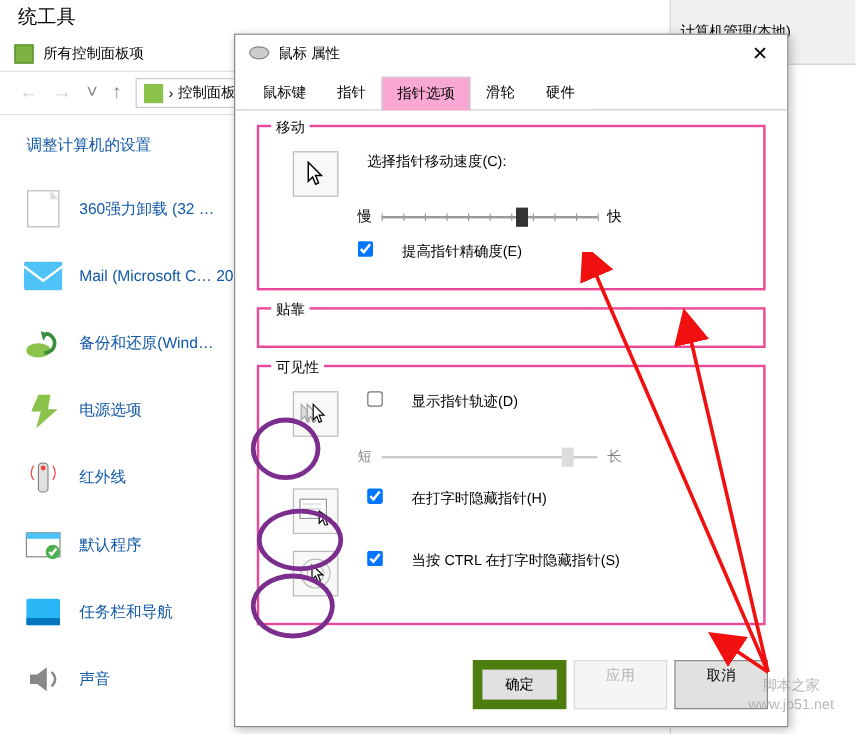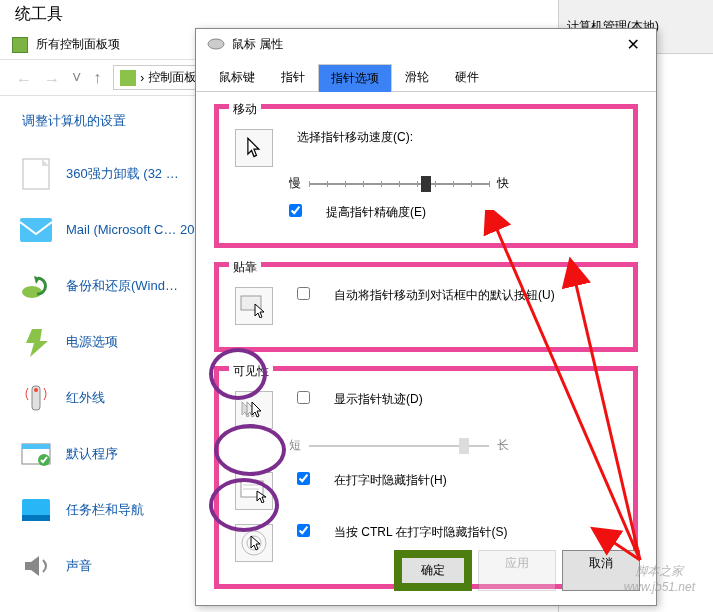--- a/index.html
+++ b/index.html
@@ -19,38 +19,38 @@
 .cp-h1{color:#1259a8;font-size:13px;padding:16px 22px}
 .items{padding:0 10px}
 .item{display:flex;align-items:center;gap:12px;padding:10px 8px;cursor:pointer}
 .iicon{width:36px;height:36px;flex:0 0 36px;display:flex;align-items:center;justify-content:center}
 .ilabel{color:#1259a8;font-size:13px}
 .dialog{position:absolute;left:195px;top:28px;width:462px;height:578px;background:#fff;border:1px solid #888;box-shadow:2px 2px 8px rgba(0,0,0,0.25)}
 .dlg-ttl{height:30px;display:flex;align-items:center;padding:0 10px;position:relative}
 .dlg-x{position:absolute;right:8px;top:6px;font-size:16px;color:#000;cursor:pointer;padding:0 8px}
 .tabs{display:flex;border-bottom:1px solid #ccc;padding:0 10px;margin-top:4px}
 .tab{padding:5px 12px;border:1px solid transparent;border-bottom:none;cursor:pointer;color:#000;background:#fff}
-.tab.active{border-color:#ccc;background:#3b82f6;position:relative;top:1px}
+.tab.active{border-color:#ccc;background:#f9a8d4;position:relative;top:1px}
 .body{padding:12px 18px}
-.group{border:5px solid #ec4899;padding:14px 16px 16px;margin-bottom:14px;position:relative}
+.group{border:2px solid #ec4899;padding:14px 28px 16px;margin-bottom:14px;position:relative}
 .group-t{position:absolute;top:-8px;left:10px;background:#fff;padding:0 4px;font-size:12px}
 .row{display:flex;align-items:flex-start;gap:24px;margin:6px 0}
 .gicon{width:38px;height:38px;border:1px solid #bbb;display:flex;align-items:center;justify-content:center;background:#f8f8f8}
 .cursor-svg{width:18px;height:22px}
 .cb{width:13px;height:13px;cursor:pointer}
 .slider{display:flex;align-items:center;gap:8px;margin-left:54px;margin-top:8px}
 .track{width:180px;height:2px;background:#999;position:relative}
 .tick{position:absolute;width:1px;height:6px;background:#999;top:-2px}
 .knob{position:absolute;width:10px;height:16px;background:#333;top:-7px}
 .btns{position:absolute;bottom:14px;right:16px;display:flex;gap:6px}
 .btn{min-width:78px;padding:4px 12px;border:1px solid #888;background:#e1e1e1;cursor:pointer;text-align:center}
 .btn.primary{border:8px solid #4d7c0f}
 .circle{position:absolute;border:4px solid #7b2e8e;border-radius:50%;pointer-events:none}
 .arrow-red{position:absolute;pointer-events:none}
-.wm{position:absolute;right:18px;bottom:18px;color:#999;opacity:0.7;text-align:center;font-size:12px;font-style:italic;pointer-events:none}
+.wm{position:absolute;right:18px;bottom:18px;color:#999;opacity:0.7;text-align:center;font-size:12px;pointer-events:none}
 </style>
 </head>
 <body>
 
 <div class="bg-title">统工具</div>
 
 <div class="right-col">
   <div class="right-title">计算机管理(本地)</div>
   <span class="right-link" style="margin-top:180px">(32 位)</span>
   <span class="right-link" style="margin-top:30px">efender</span>
@@ -200,30 +200,20 @@
         <span>快</span>
       </div>
       <div class="row" style="margin-left:54px;margin-top:12px">
         <input type="checkbox" class="cb" checked="" style="">
         <span>提高指针精确度(E)</span>
       </div>
     </div>
 
     <div class="group">
       <span class="group-t">贴靠</span>
-      <div class="row">
-        <div class="gicon">
-            <svg width="30" height="24">
-              <rect x="2" y="2" width="20" height="14" fill="#eee" stroke="#999"></rect>
-              <path d="M16 10 L16 22 L19 19 L21 24 L23 23 L21 18 L25 18 Z" fill="#fff" stroke="#000"></path>
-            </svg>
-          </div>
-        <input type="checkbox" class="cb" style="">
-        <span>自动将指针移动到对话框中的默认按钮(U)</span>
-      </div>
     </div>
 
     <div class="group" style="margin-bottom:0">
       <span class="group-t">可见性</span>
       <div class="row">
         <div class="gicon">
             <svg width="30" height="22">
               <path d="M3 3 L3 16 L6 13 L8 18 L10 17 L8 12 L12 12 Z" fill="#ddd" stroke="#aaa"></path>
               <path d="M8 3 L8 16 L11 13 L13 18 L15 17 L13 12 L17 12 Z" fill="#eee" stroke="#999"></path>
               <path d="M13 3 L13 16 L16 13 L18 18 L20 17 L18 12 L22 12 Z" fill="#fff" stroke="#000"></path>

